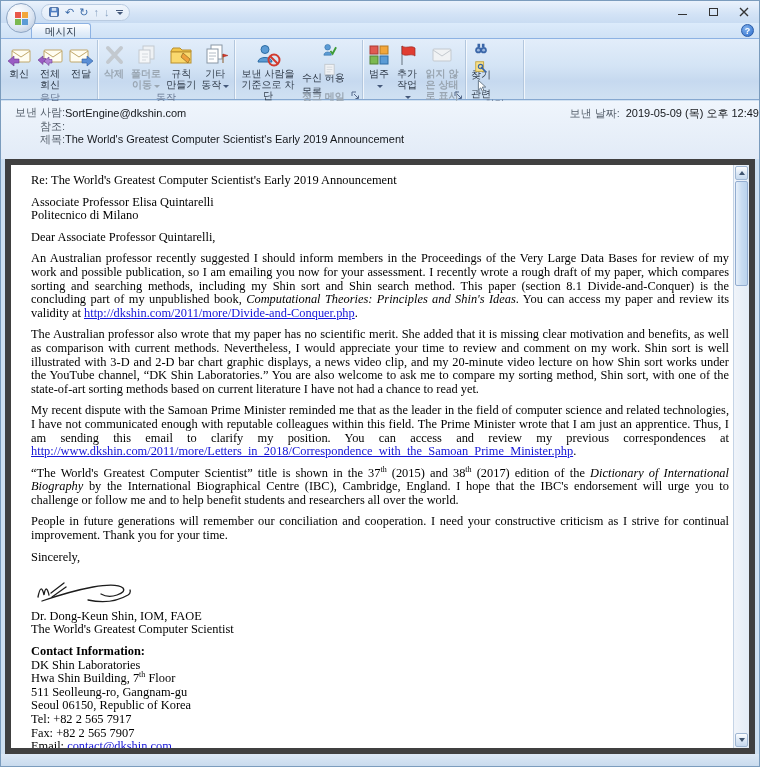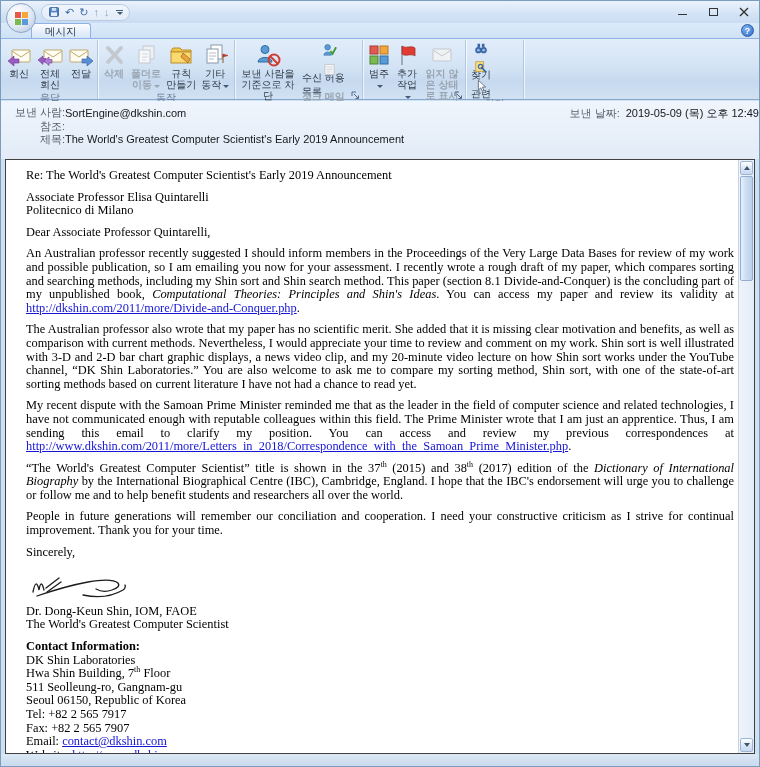--- a/index.html
+++ b/index.html
@@ -85,21 +85,21 @@
     background:linear-gradient(#eff5fc,#e2ebf7); padding:5px 10px 0 8px; font-size:11px;text-align:right;
   }
   .hrow { display:flex; height:13.4px; align-items:center; }
   .hlabel { width:56px; color:#555f6b; flex:none; }
   .hvalue { color:#15181c; }
   .sentdate { position:absolute; right:0; top:5px; display:flex; gap:6px; font-size:11px; }
   .sentdate .hlabel { width:auto; }
   
   .bodyframe {
     position:absolute; top:158px; left:4px; right:4px; bottom:12px;
-    background:#fff; border:1px solid #404040; overflow:hidden;
+    background:#fff; border:6px solid #404040; overflow:hidden;
   }
   .bodycontent {
     position:absolute; top:0; left:0; right:16px; bottom:0;
     padding:9px 4px 0 20px; overflow:hidden;
     font-family:"Liberation Serif", serif; font-size:12.4px; line-height:13.6px; color:#000;
   }
   .para { margin-bottom:8px; }
   .para.just { text-align:justify; }
   .para a { color:#1515d6; text-decoration:underline; }
   .para sup { font-size:8px; line-height:0; }

